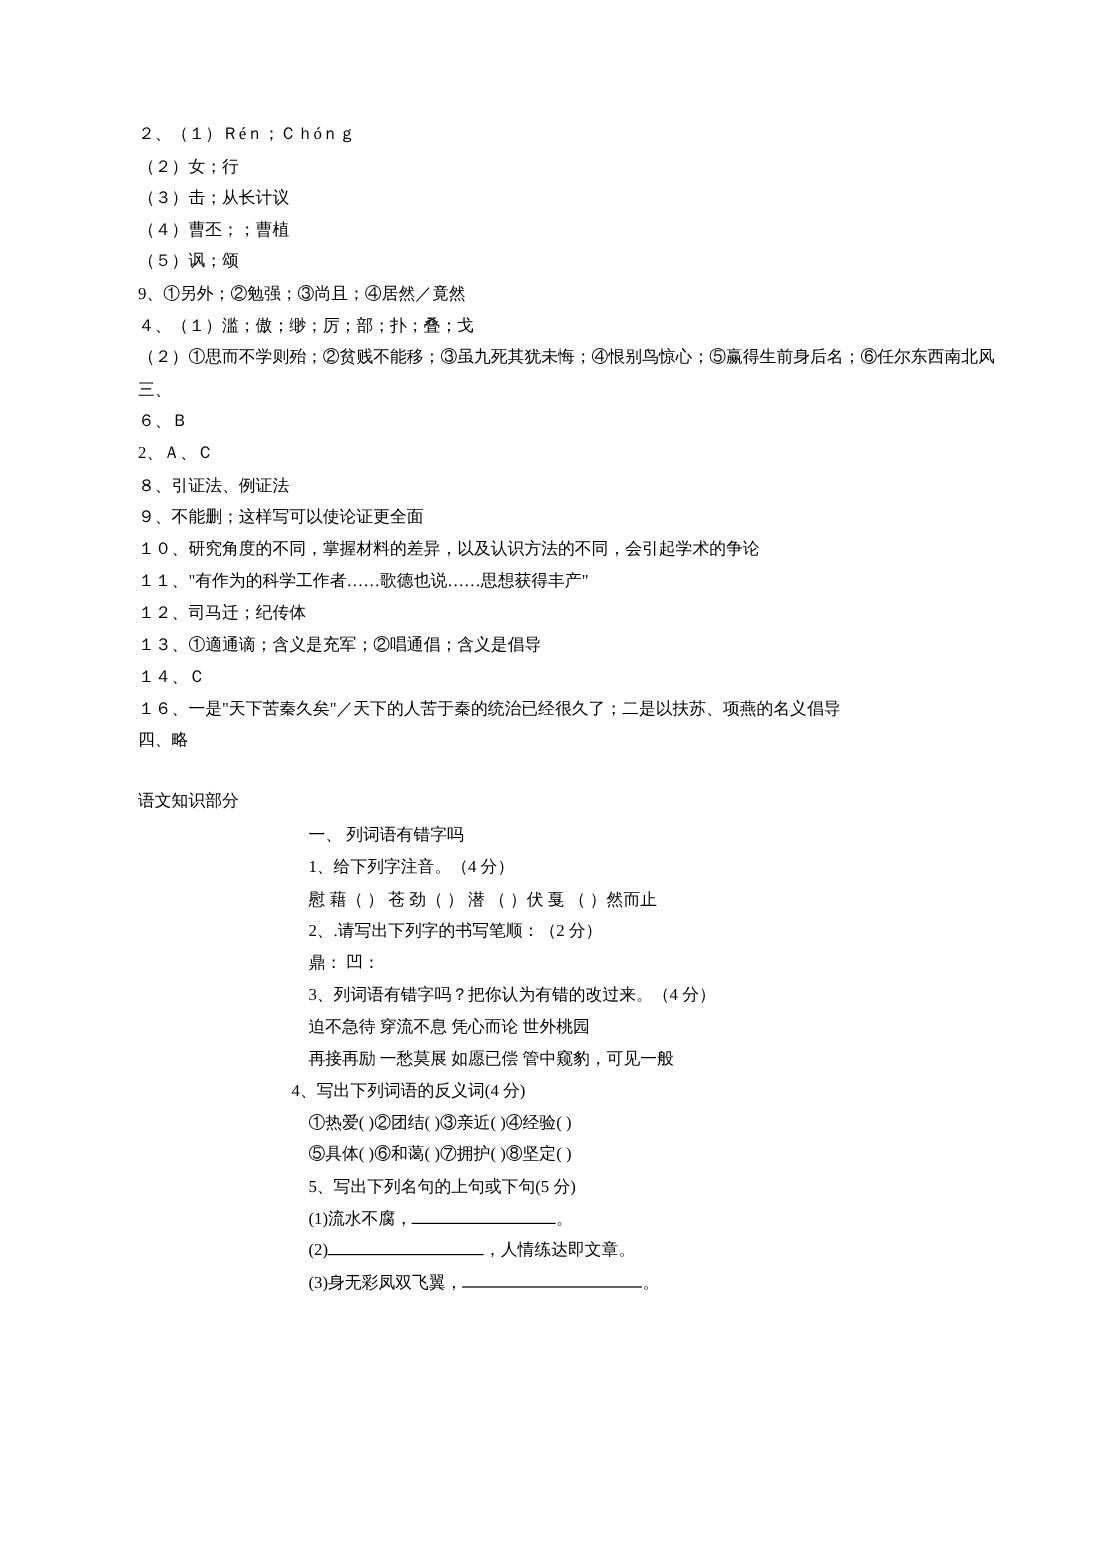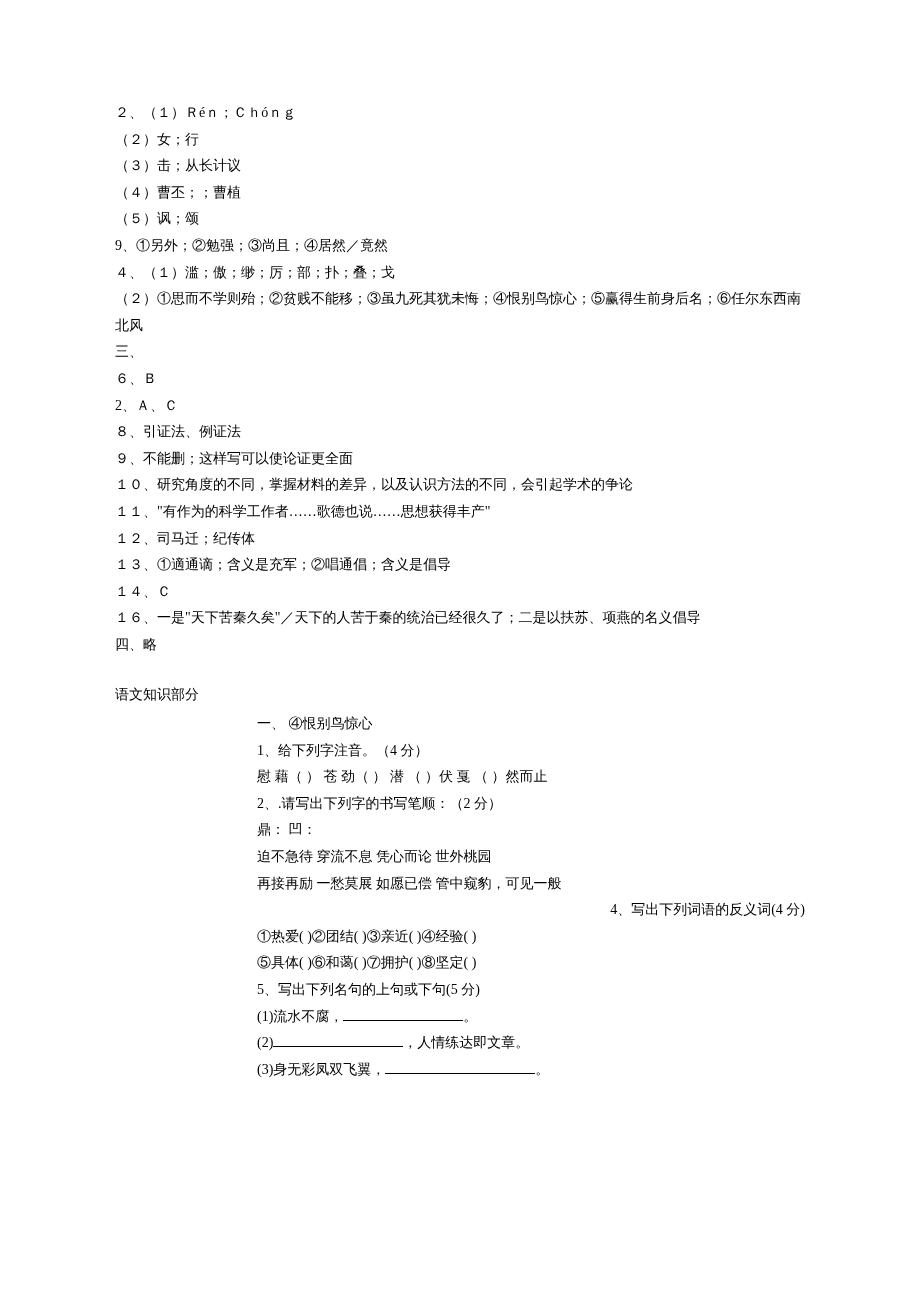--- a/index.html
+++ b/index.html
@@ -7,38 +7,37 @@
     padding: 0;
     background: #fff;
     font-family: "SimSun", "宋体", serif;
     font-size: 14px;
     color: #000;
     line-height: 1.9;
   }
   .page {
     width: 920px;
     min-height: 1302px;
-    padding: 100px 115px 60px 115px;
+    padding: 100px 68px 60px 115px;
     box-sizing: border-box;
   }
   .line {
     display: block;
   }
   .section-2 {
     margin-top: 24px;
   }
   .section-2-label {
     margin-bottom: 2px;
   }
   .indented {
     padding-left: 142px;
   }
   .indented-less {
     padding-left: 128px;
-    text-align: right;
   }
   .blank {
     display: inline-block;
     border-bottom: 1px solid #000;
     height: 1em;
     vertical-align: baseline;
   }
   .blank-120 { width: 120px; }
   .blank-130 { width: 130px; }
   .blank-150 { width: 150px; }
@@ -65,28 +64,29 @@
   <span class="line">１１、"有作为的科学工作者……歌德也说……思想获得丰产"</span>
   <span class="line">１２、司马迁；纪传体</span>
   <span class="line">１３、①適通谪；含义是充军；②唱通倡；含义是倡导</span>
   <span class="line">１４、Ｃ</span>
   <span class="line">１６、一是"天下苦秦久矣"／天下的人苦于秦的统治已经很久了；二是以扶苏、项燕的名义倡导</span>
   <span class="line">四、略</span>
 
   <div class="section-2">
     <span class="line section-2-label">语文知识部分</span>
 
-    <span class="line indented">一、 ④恨别鸟惊心</span>
+    <span class="line indented">一、 列词语有错字吗</span>
 
     <span class="line indented">1、给下列字注音。（4 分）</span>
     <span class="line indented">慰 藉（  ）  苍 劲（  ）  潜 （  ）伏  戛 （  ）然而止</span>
 
     <span class="line indented">2、.请写出下列字的书写笔顺：（2 分）</span>
     <span class="line indented">鼎：  凹：</span>
 
+    <span class="line indented">3、列词语有错字吗？把你认为有错的改过来。（4 分）</span>
     <span class="line indented">迫不急待  穿流不息  凭心而论  世外桃园</span>
     <span class="line indented">再接再励  一愁莫展  如愿已偿  管中窥豹，可见一般</span>
 
     <span class="line indented-less">4、写出下列词语的反义词(4 分)</span>
     <span class="line indented">①热爱(  )②团结(  )③亲近(  )④经验(  )</span>
     <span class="line indented">⑤具体(  )⑥和蔼(  )⑦拥护(  )⑧坚定(  )</span>
 
     <span class="line indented">5、写出下列名句的上句或下句(5 分)</span>
 
     <span class="line indented">

